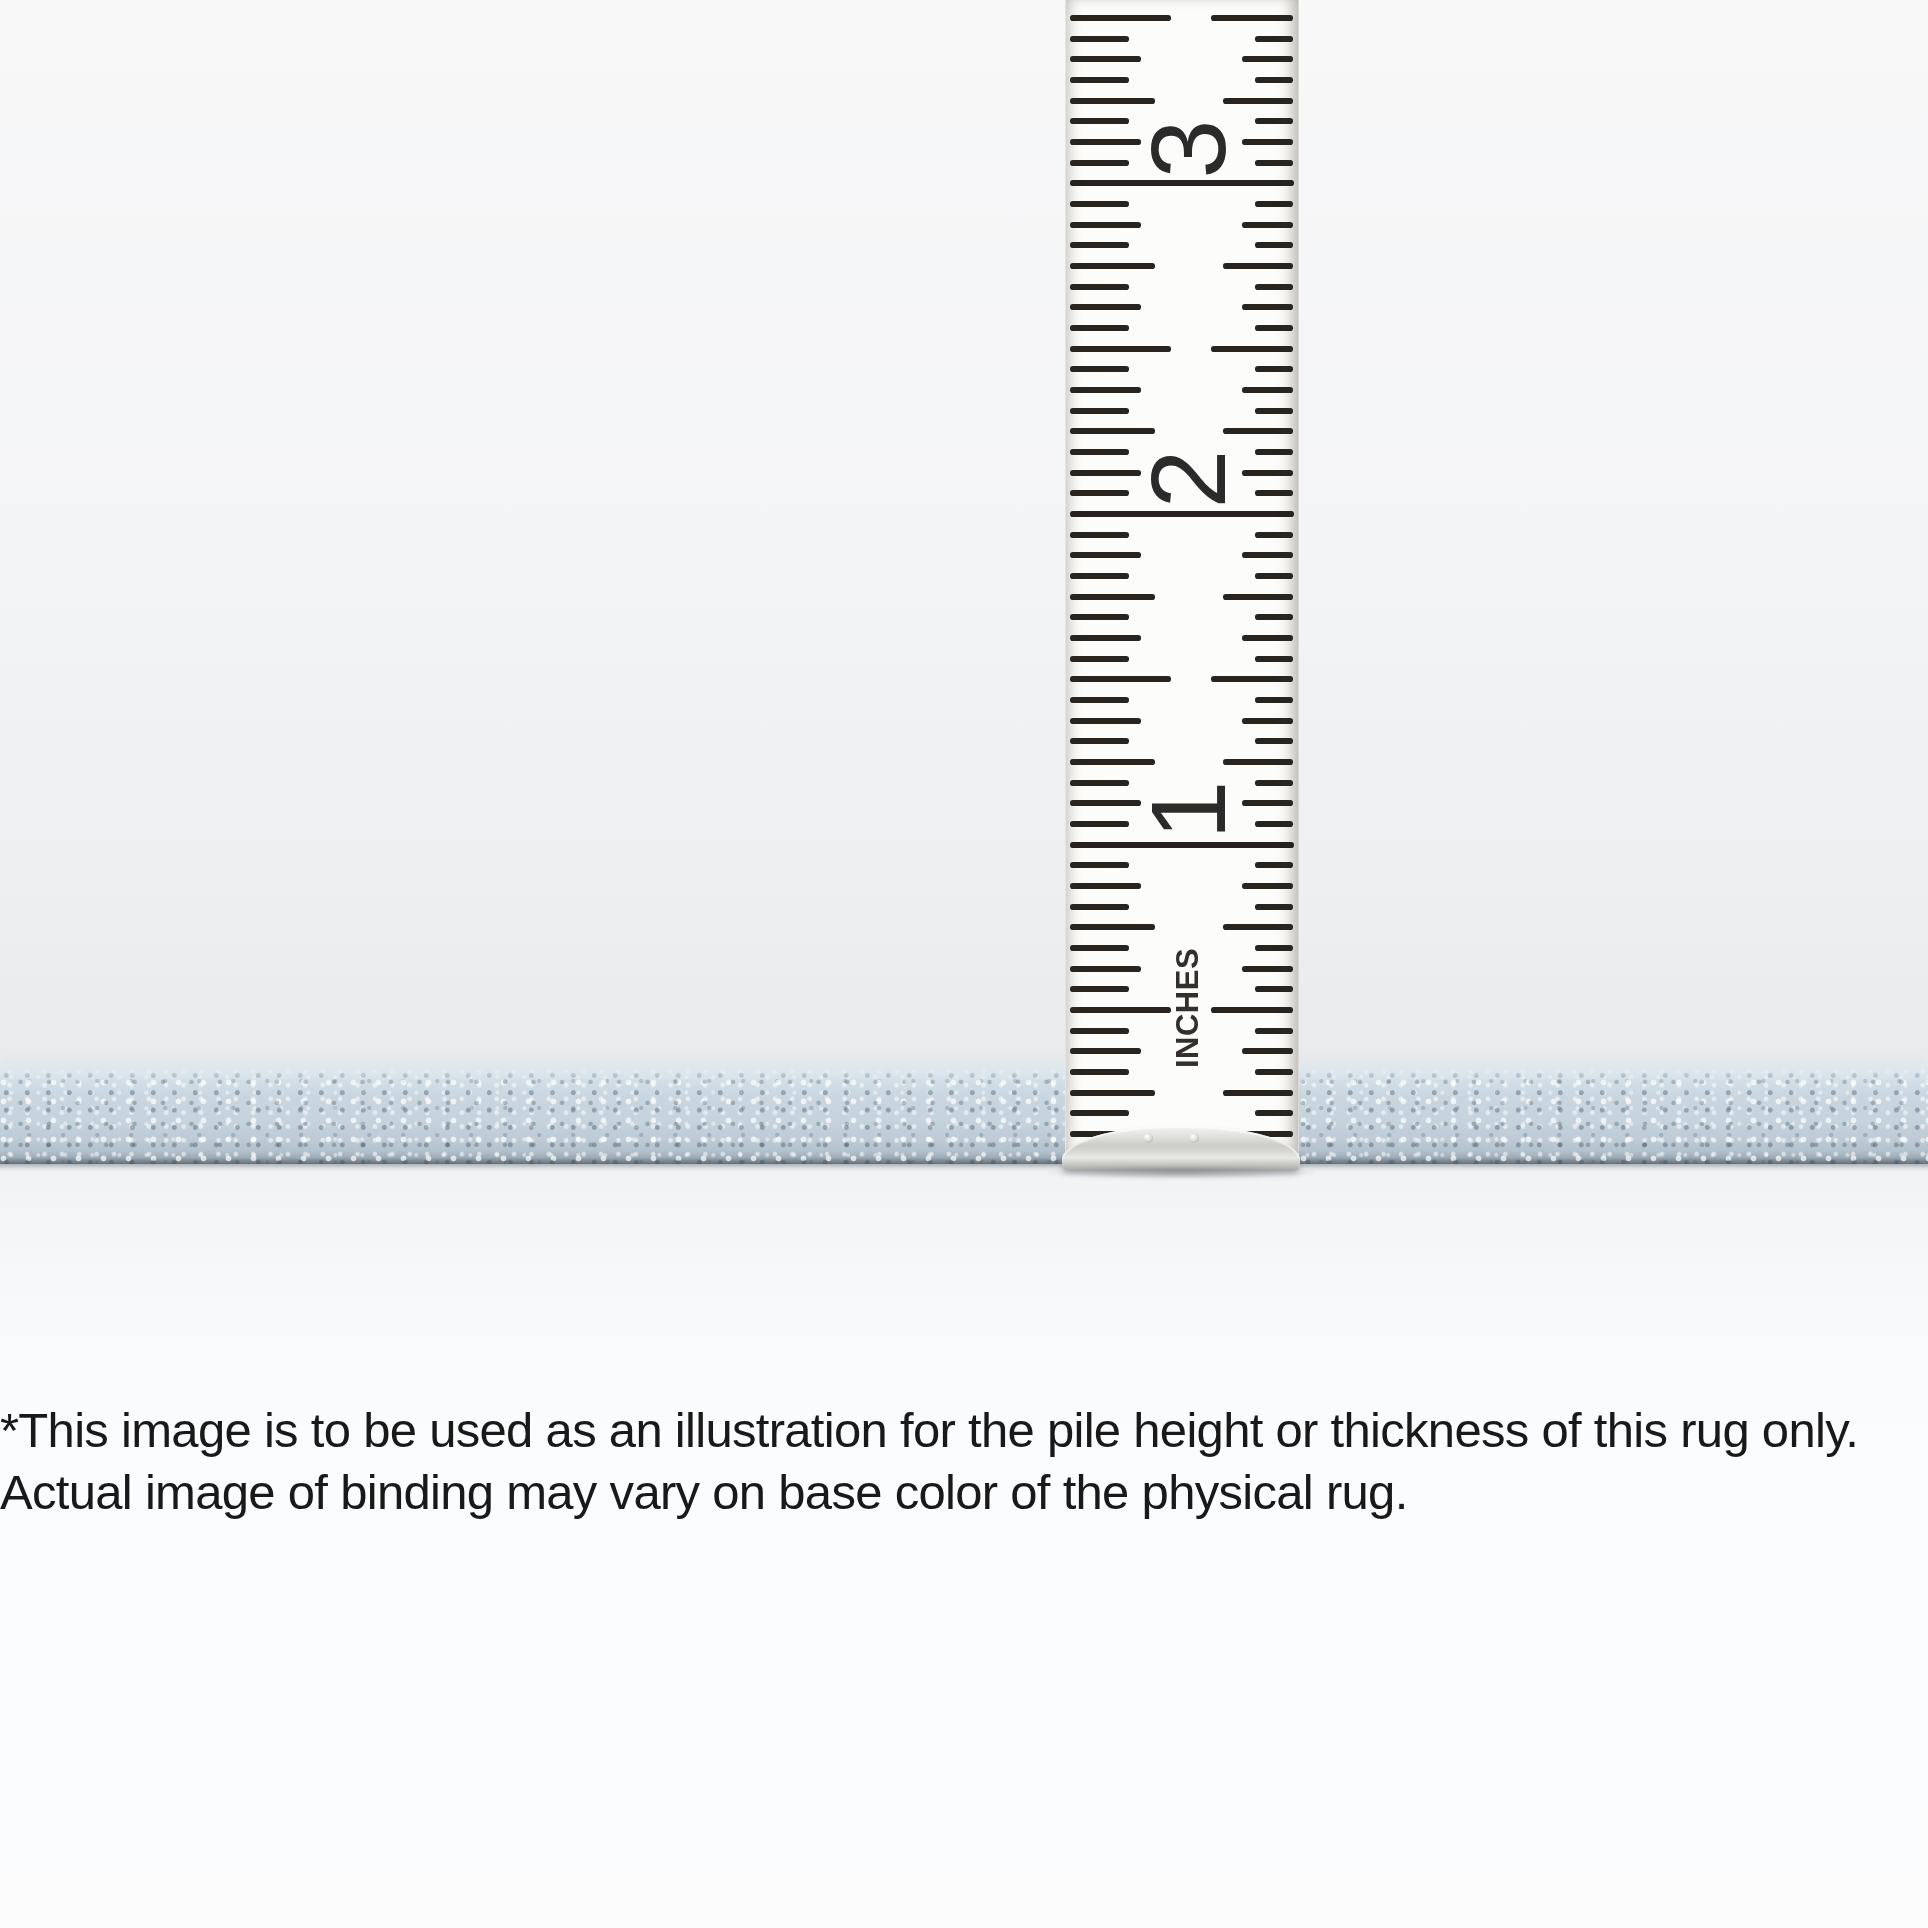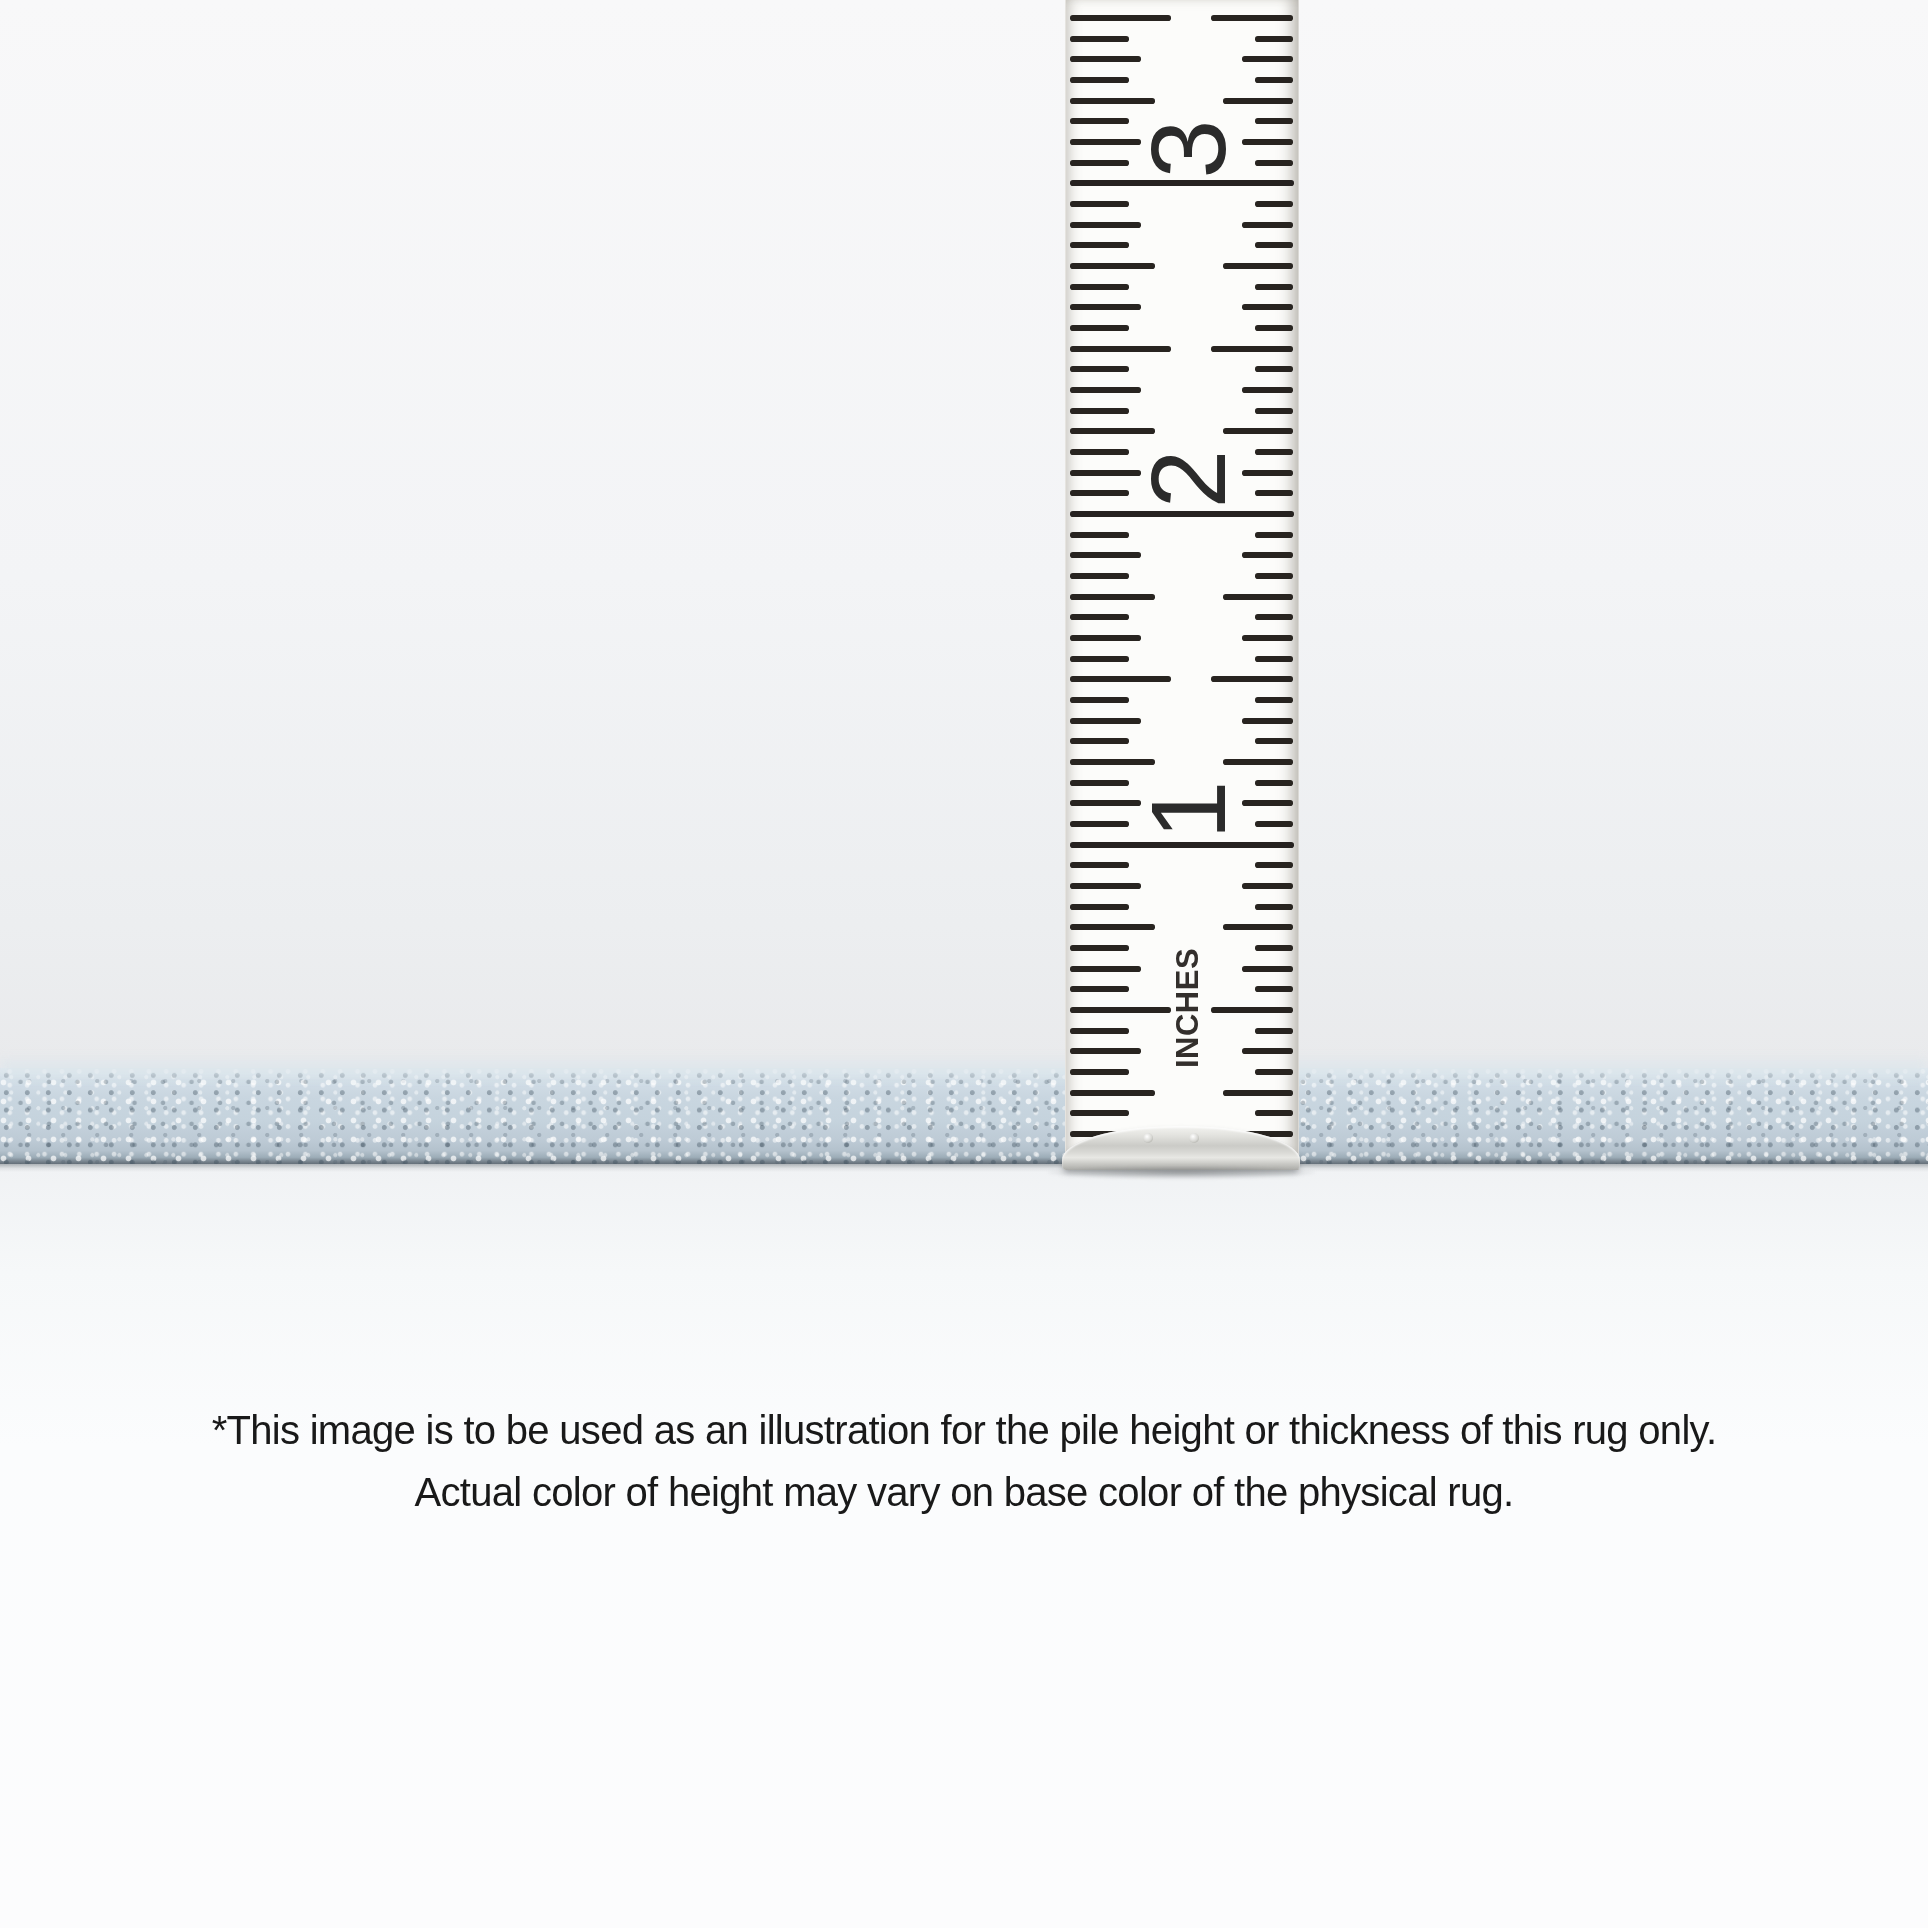--- a/index.html
+++ b/index.html
@@ -58,22 +58,22 @@
     position:absolute;width:10px;height:10px;border-radius:50%;
     background:radial-gradient(circle at 40% 35%,#ffffff,#d6d6d2 55%,#97978f 100%);
   }
   .tip-shadow{
     position:absolute;height:13px;border-radius:50%;
     background:radial-gradient(ellipse at center,rgba(70,74,78,.38),rgba(90,94,98,.12) 60%,transparent 75%);
     filter:blur(1.8px);
   }
   
   .caption{
-    position:absolute;left:0;width:1928px;text-align:center;
-    color:#191919;font-size:40px;line-height:62px;letter-spacing:-0.7px;font-weight:400;
+    position:absolute;left:0;width:1928px;text-align:left;
+    color:#191919;font-size:49px;line-height:62px;letter-spacing:-0.7px;font-weight:400;
   }
 </style>
 </head>
 <body>
 
 <div class="stage">
 
   <div class="rug" style="top: 1068px; height: 96px;"></div>
   <div class="rug-floor-shadow" style="top: 1164px;"></div>
 
@@ -194,17 +194,17 @@
   </div>
 
   <div class="tip" style="left: 1062px; width: 238px; top: 1126px; height: 44px;">
     <span class="rivet" style="left: 81px; top: 7.3px;"></span>
     <span class="rivet" style="left: 127px; top: 7.3px;"></span>
   </div>
   <div class="tip-shadow" style="left: 1047px; width: 269px; top: 1166px;"></div>
 
   <div class="caption" style="top: 1399px;">
     <div>*This image is to be used as an illustration for the pile height or thickness of this rug only.</div>
-    <div>Actual color of height may vary on base color of the physical rug.</div>
+    <div>Actual image of binding may vary on base color of the physical rug.</div>
   </div>
 
 </div>
 
 
 </body></html>

